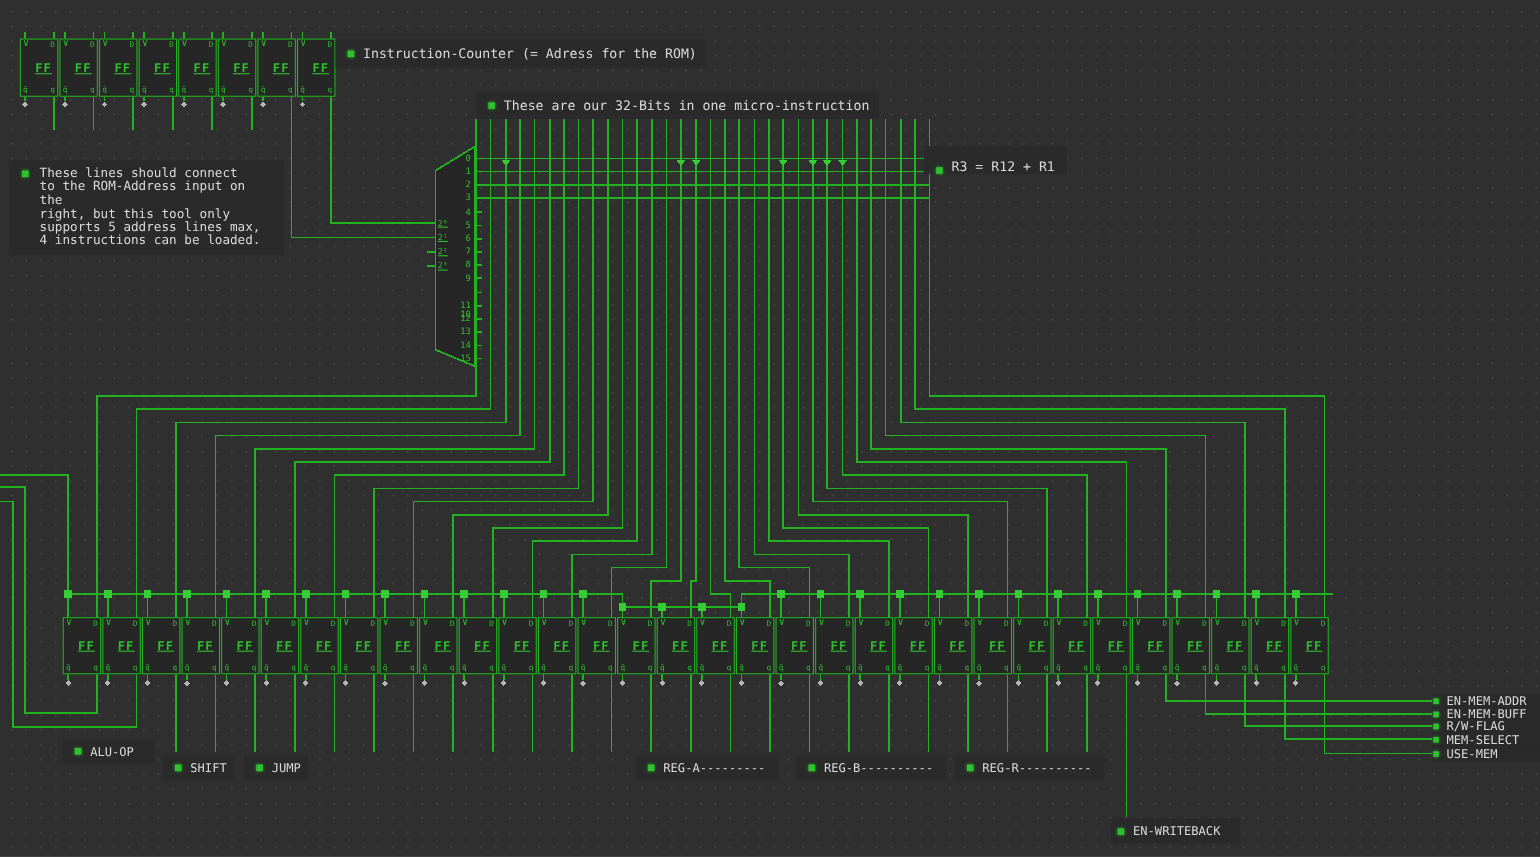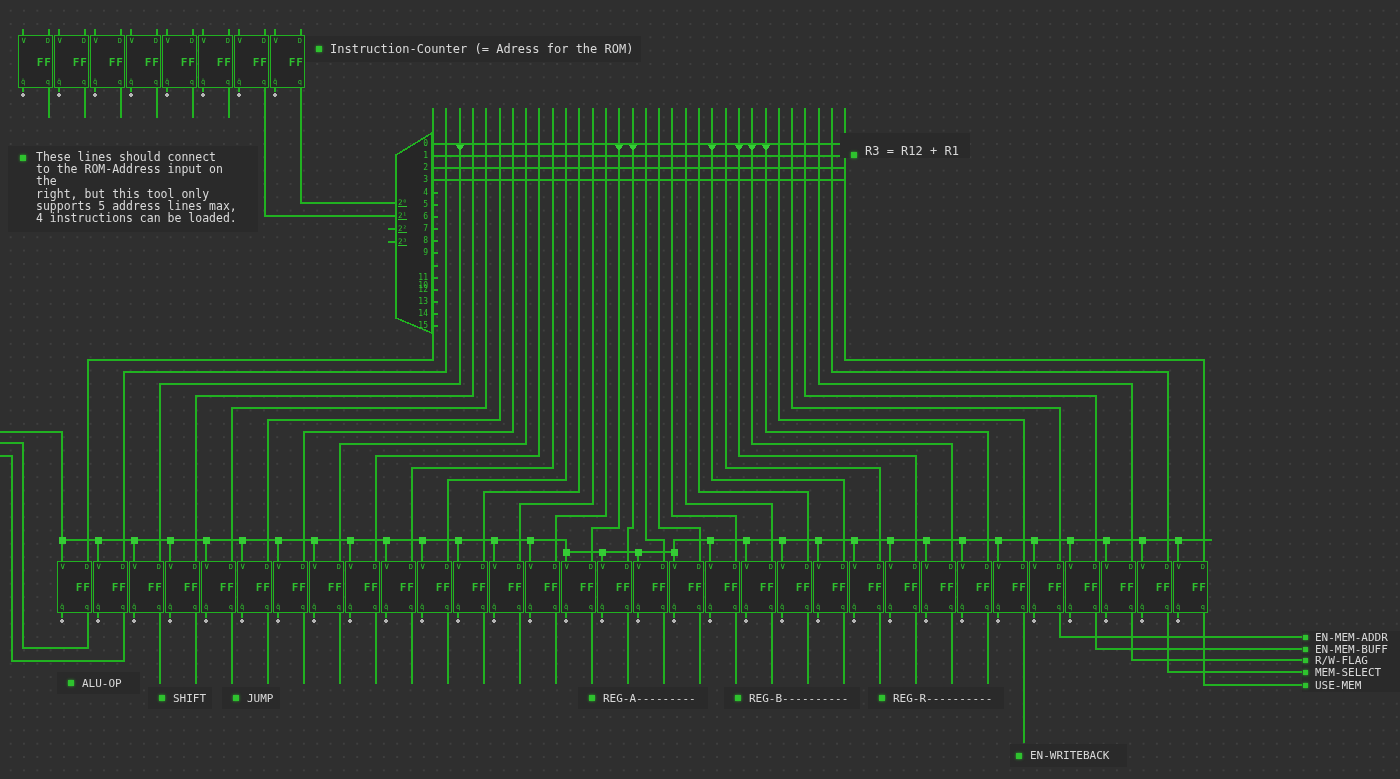--- a/index.html
+++ b/index.html
@@ -13,22 +13,22 @@
   svg{position:absolute;left:0;top:0;}
   .lbl{position:absolute;background:#2a2a2a;color:#d9d9d9;display:flex;align-items:center;
        font:12px "DejaVu Sans Mono",monospace;white-space:pre;box-sizing:border-box;padding-left:11px;}
   .sm{font-size:11px;}
   .bullet{width:6px;height:6px;background:#2ec22e;margin-right:8px;flex:none;
           box-shadow:0 0 3px rgba(46,194,46,.9);}
   .note{position:absolute;background:#2a2a2a;color:#d9d9d9;box-sizing:border-box;
         font:11.5px "DejaVu Sans Mono",monospace;line-height:12.2px;padding:5px 8px 5px 28px;}
   .note .bullet{position:absolute;left:12px;top:9px;}
   .ff{position:absolute;background:#262626;border:1.6px solid #21b121;box-sizing:border-box;}
-  .fftext{position:absolute;left:13px;right:0;top:50%;transform:translateY(-50%);text-align:right;
-          color:#2fbf2f;font:600 11px "DejaVu Sans Mono",monospace;letter-spacing:1px;}
+  .fftext{position:absolute;left:13px;right:0;top:50%;transform:translateY(-50%);text-align:left;
+          color:#2fbf2f;font:600 11px "DejaVu Sans Mono",monospace;letter-spacing:1px;text-decoration:underline;}
   .pin{position:absolute;color:#2fbf2f;font:7px "DejaVu Sans Mono",monospace;line-height:7px;}
   .pv{left:2px;top:1px;font-size:9px;}
   .pd{right:2px;top:2px;}
   .pqb{left:2px;bottom:1px;}
   .pq{right:2px;bottom:1px;}
   .romnum{position:absolute;width:26px;text-align:right;color:#2fbf2f;
           font:8px "DejaVu Sans Mono",monospace;line-height:9px;}
   .rominp{position:absolute;color:#2fbf2f;font:7.5px "DejaVu Sans Mono",monospace;line-height:8px;text-decoration:underline;}
 </style>
 </head>
@@ -386,20 +386,24 @@
       <div class="rominp" style="left:398px;top:212px;">2¹</div>
       <div class="rominp" style="left:398px;top:225px;">2²</div>
       <div class="rominp" style="left:398px;top:238px;">2³</div>
     </div>
 
   <div class="lbl" style="left:305px;top:36px;width:336px;height:26px;">
     <span class="bullet"></span>
     <span>Instruction-Counter (= Adress for the ROM)</span>
   </div>
 
+  <div class="lbl" style="left:433px;top:84px;width:366px;height:24px;">
+    <span class="bullet"></span>
+    <span>These are our 32-Bits in one micro-instruction</span>
+  </div>
 
   <div class="lbl" style="left:840px;top:133px;width:130px;height:25px;align-items:flex-end;">
     <span class="bullet"></span>
     <span>R3 = R12 + R1</span>
   </div>
 
   <div class="note" style="left:8px;top:146px;width:250px;height:86px;">
     <span class="bullet"></span>
     <div>These lines should connect</div>
     <div>to the ROM-Address input on the</div>

